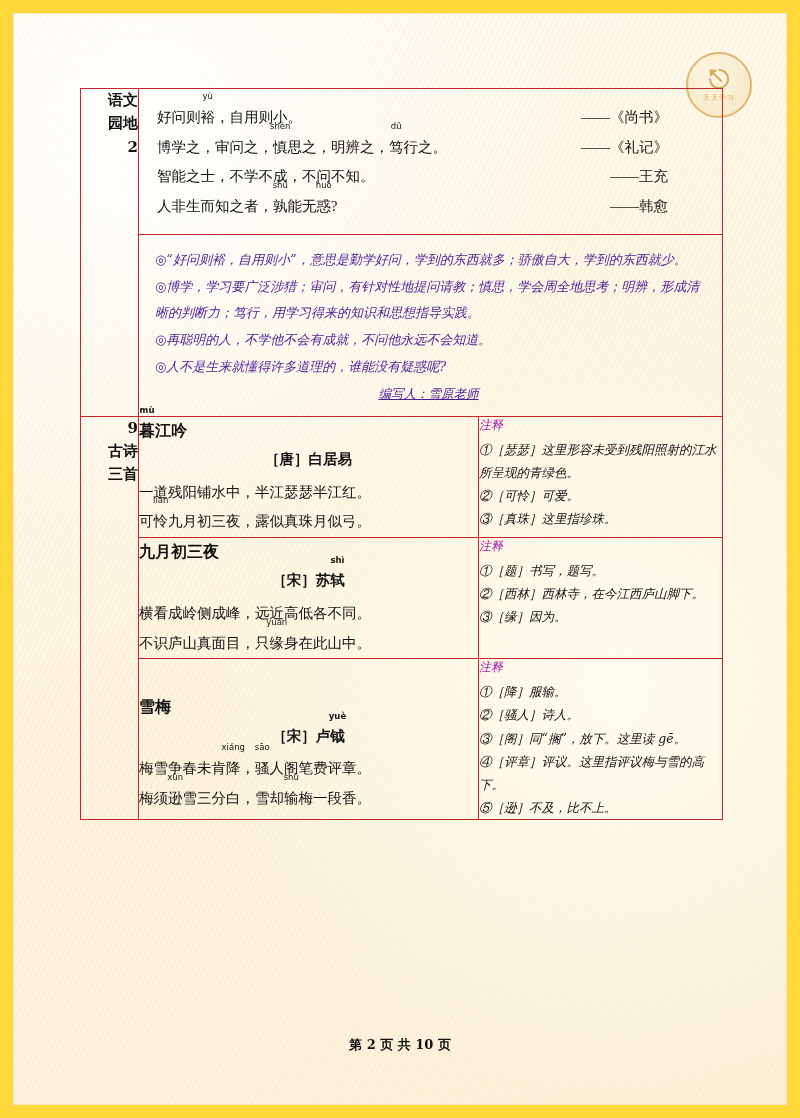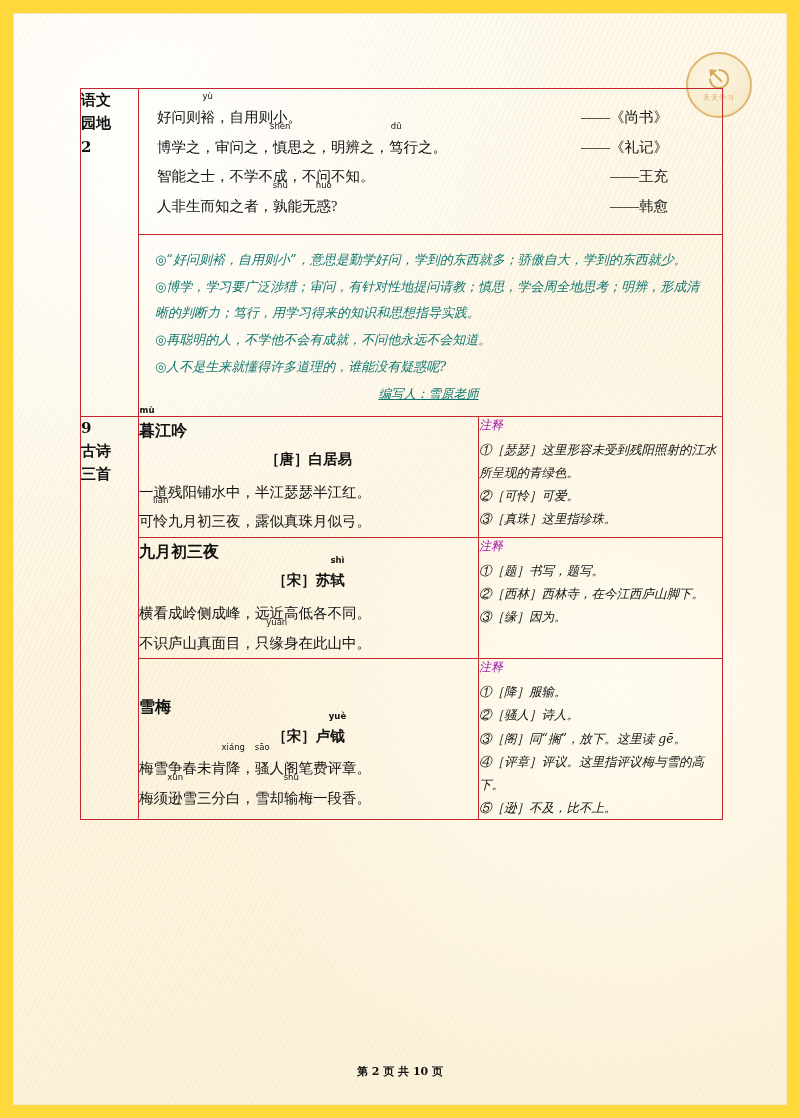--- a/index.html
+++ b/index.html
@@ -71,21 +71,21 @@
     table-layout: fixed;
     background: transparent;
   }
   table.sheet td {
     border: 1.6px solid #c1272d;
     vertical-align: top;
     padding: 0;
   }
   .unit-cell {
     width: 58px;
-    text-align: left;
+    text-align: right;
     vertical-align: middle;
     font-weight: bold;
     font-size: 15px;
     line-height: 1.55;
     color: #111;
     font-family: "DejaVu Serif", serif;
   }
   .unit-cell div { white-space: nowrap; }
 
   .quote-block {
@@ -117,21 +117,21 @@
     line-height: 1;
     color: #111;
     font-family: "DejaVu Sans", sans-serif;
     white-space: nowrap;
   }
 
   .explain-block {
     padding: 12px 14px 10px 16px;
     font-size: 13px;
     line-height: 1.95;
-    color: #0f766e;
+    color: #4c1d95;
     font-style: italic;
     font-family: "DejaVu Serif", serif;
   }
   .explain-block p { margin: 0 0 2px 0; }
   .author-line {
     text-align: center;
     padding-right: 6px;
     margin-top: 2px;
     font-size: 12.5px;
     text-decoration: underline;
@@ -178,25 +178,24 @@
     color: #111;
     font-style: italic;
     font-family: "DejaVu Serif", serif;
   }
   .footer {
     position: absolute;
     left: 0;
     right: 0;
     top: 1022px;
     text-align: center;
-    font-size: 11px;
+    font-size: 13px;
     color: #111;
     font-weight: bold;
     font-family: "DejaVu Serif", serif;
-    margin-top: 28px;
   }
 </style>
 </head>
 <body>
 
 <div class="page-outer">
   <div class="paper-texture"></div>
 
   <div class="corner-seal">
     <span class="seal-glyph">⎋</span>

